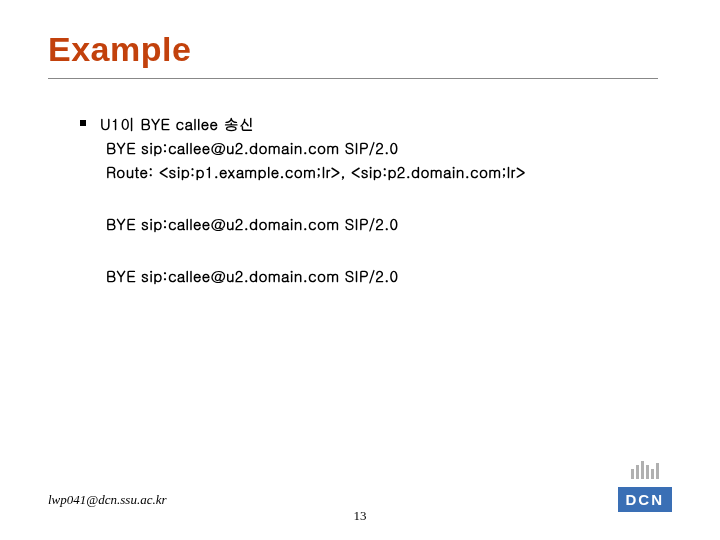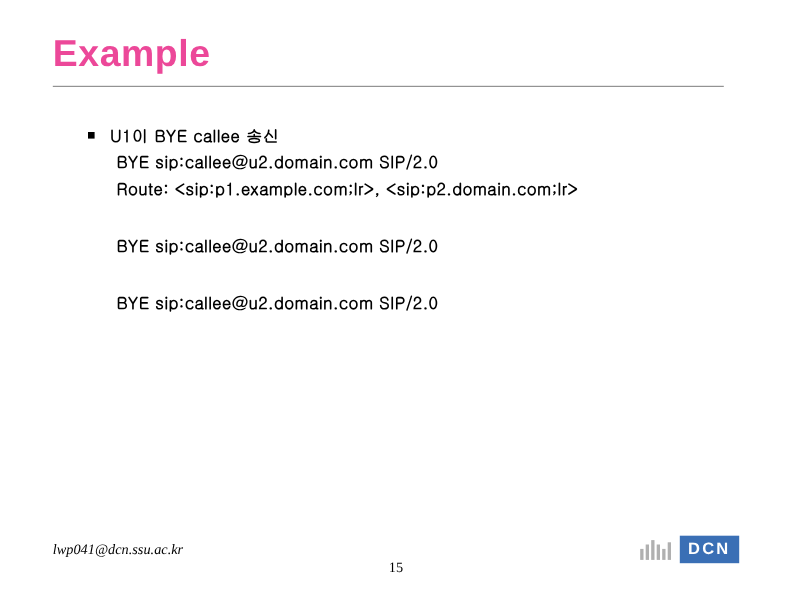--- a/index.html
+++ b/index.html
@@ -17,21 +17,21 @@
     width: 720px;
     height: 540px;
     box-sizing: border-box;
   }
   .title {
     position: absolute;
     top: 30px;
     left: 48px;
     font-size: 34px;
     font-weight: 700;
-    color: #ec4899;
+    color: #c2410c;
     font-family: Verdana, Geneva, sans-serif;
     letter-spacing: 0.5px;
   }
   .title-underline {
     position: absolute;
     top: 78px;
     left: 48px;
     width: 610px;
     height: 1px;
     background: #888;
@@ -87,20 +87,21 @@
     font-size: 13px;
     font-family: "Times New Roman", serif;
   }
   .logo {
     position: absolute;
     bottom: 28px;
     right: 48px;
     display: flex;
     align-items: center;
     gap: 8px;
+    flex-direction: column;
   }
   .bars {
     display: flex;
     gap: 2px;
     align-items: flex-end;
   }
   .bars span {
     display: block;
     width: 3px;
     background: #b0b0b0;
@@ -138,21 +139,21 @@
       <div class="sub">BYE sip:callee@u2.domain.com SIP/2.0</div>
     </div>
 
     <div class="bullet-block">
       <div class="sub">BYE sip:callee@u2.domain.com SIP/2.0</div>
     </div>
 
   </div>
 
   <div class="footer-email">lwp041@dcn.ssu.ac.kr</div>
-  <div class="footer-page">15</div>
+  <div class="footer-page">13</div>
 
   <div class="logo">
     <div class="bars">
       <span style="height:10px"></span>
       <span style="height:14px"></span>
       <span style="height:18px"></span>
       <span style="height:14px"></span>
       <span style="height:10px"></span>
       <span style="height:16px"></span>
     </div>

